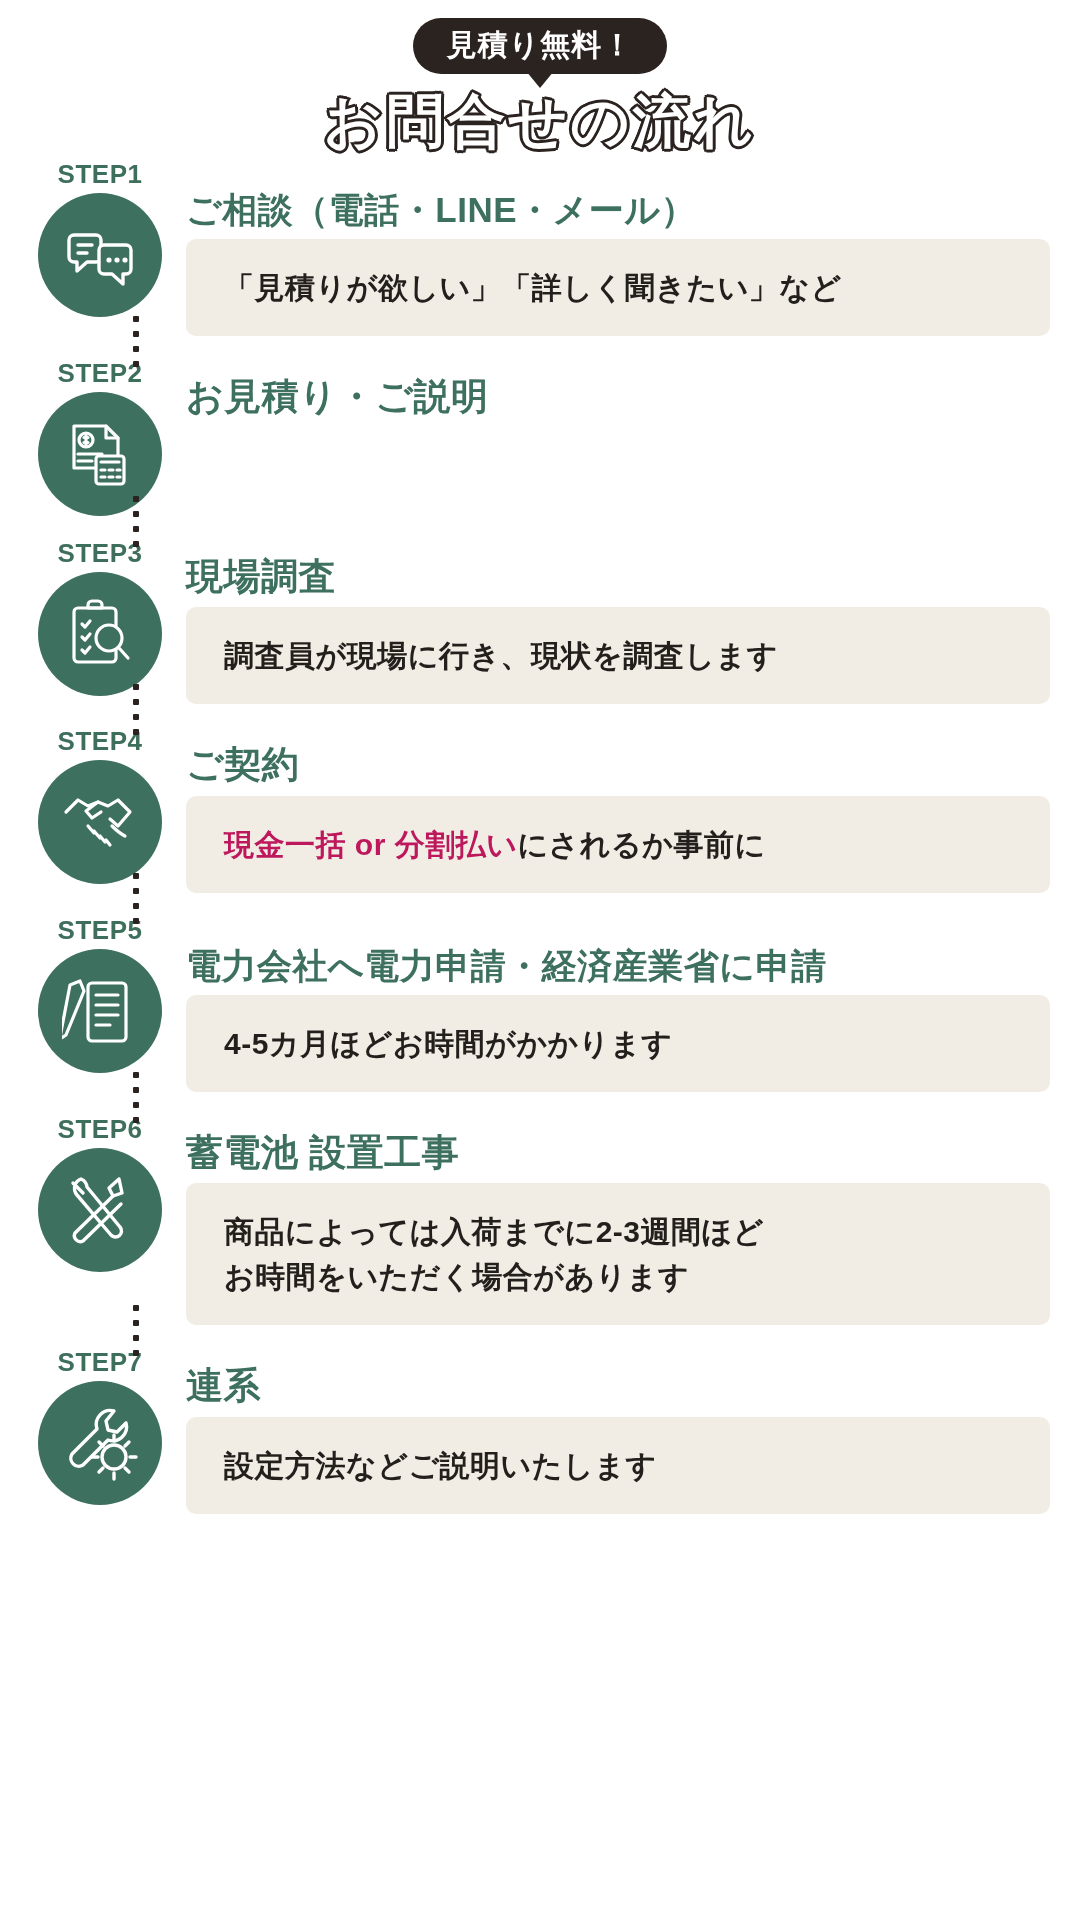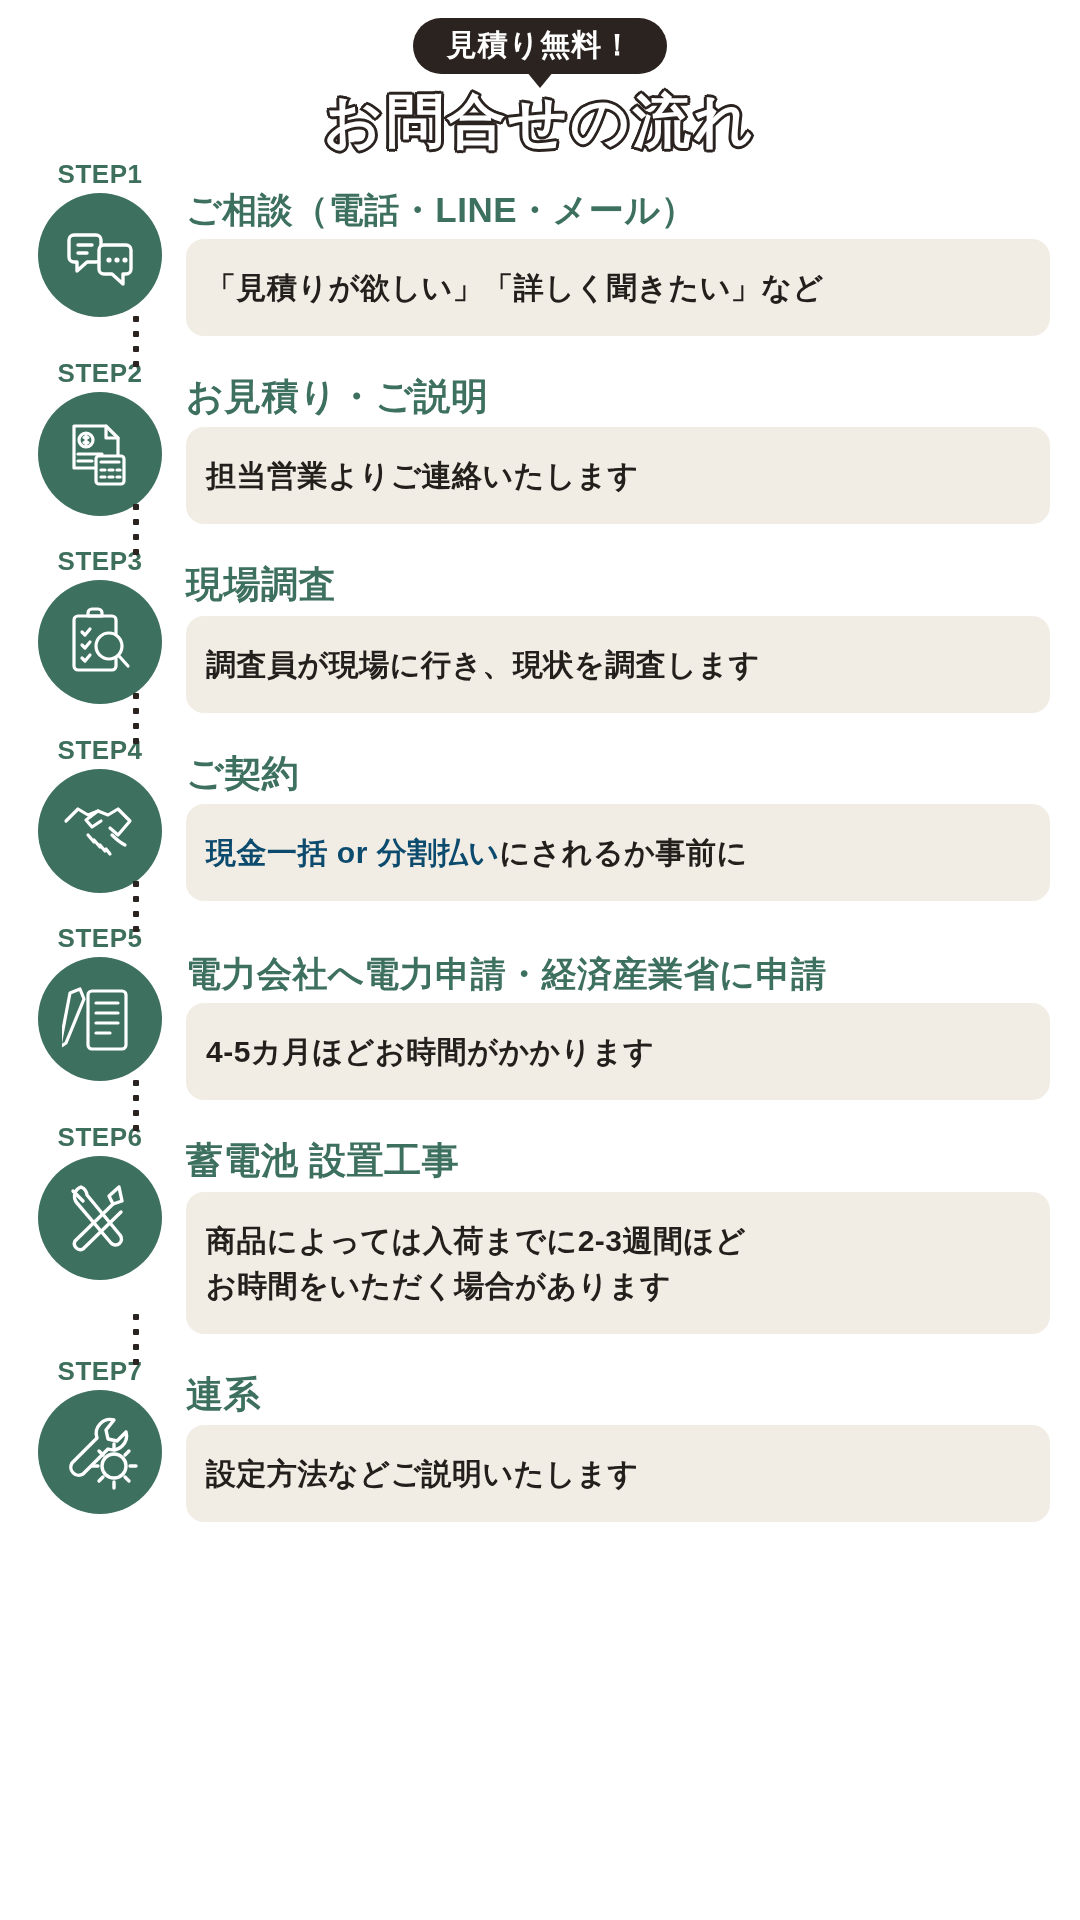--- a/index.html
+++ b/index.html
@@ -124,29 +124,29 @@
     font-weight: bold;
     color: #3e7060;
     line-height: 1.12;
     letter-spacing: 0.5px;
     margin-bottom: 10px;
     white-space: nowrap;
   }
   .step-title.small { font-size: 35px; margin-top: 13px; }
   .desc {
     background: #f2ede4;
-    border-radius: 18px;
-    padding: 26px 20px;
+    border-radius: 10px;
+    padding: 26px 38px;
     font-size: 30px;
     font-weight: bold;
     color: #231f1c;
     line-height: 1.5;
     letter-spacing: 0.5px;
   }
-  .desc .hl { color: #0c4a6e; }
+  .desc .hl { color: #be185d; }
   .desc-line { display: block; white-space: nowrap; }
 </style>
 </head>
 <body>
 
 <div class="header">
   <div class="badge-wrap">
     <span class="badge">見積り無料！</span>
     <span class="badge-tail"></span>
   </div>
@@ -196,23 +196,20 @@
       <path d="M16 38h24M16 45h14"></path>
       <rect x="34" y="40" width="28" height="28" rx="3" fill="#3e7060"></rect>
       <path d="M39 46h18"></path>
       <path d="M39 54h4M47 54h4M55 54h3M39 61h4M47 61h4M55 61h3"></path>
     </svg>
           </span>
         </div>
       </div>
       <div class="body">
         <div class="step-title">お見積り・ご説明</div>
-        <div class="desc">
-          <span class="desc-line"><span>担当営業よりご連絡いたします</span></span>
-        </div>
       </div>
     </div>
     <div class="step">
       <div class="rail">
         <div class="dots" style="top: -44px;">
           <i></i>
           <i></i>
           <i></i>
           <i></i>
         </div>

